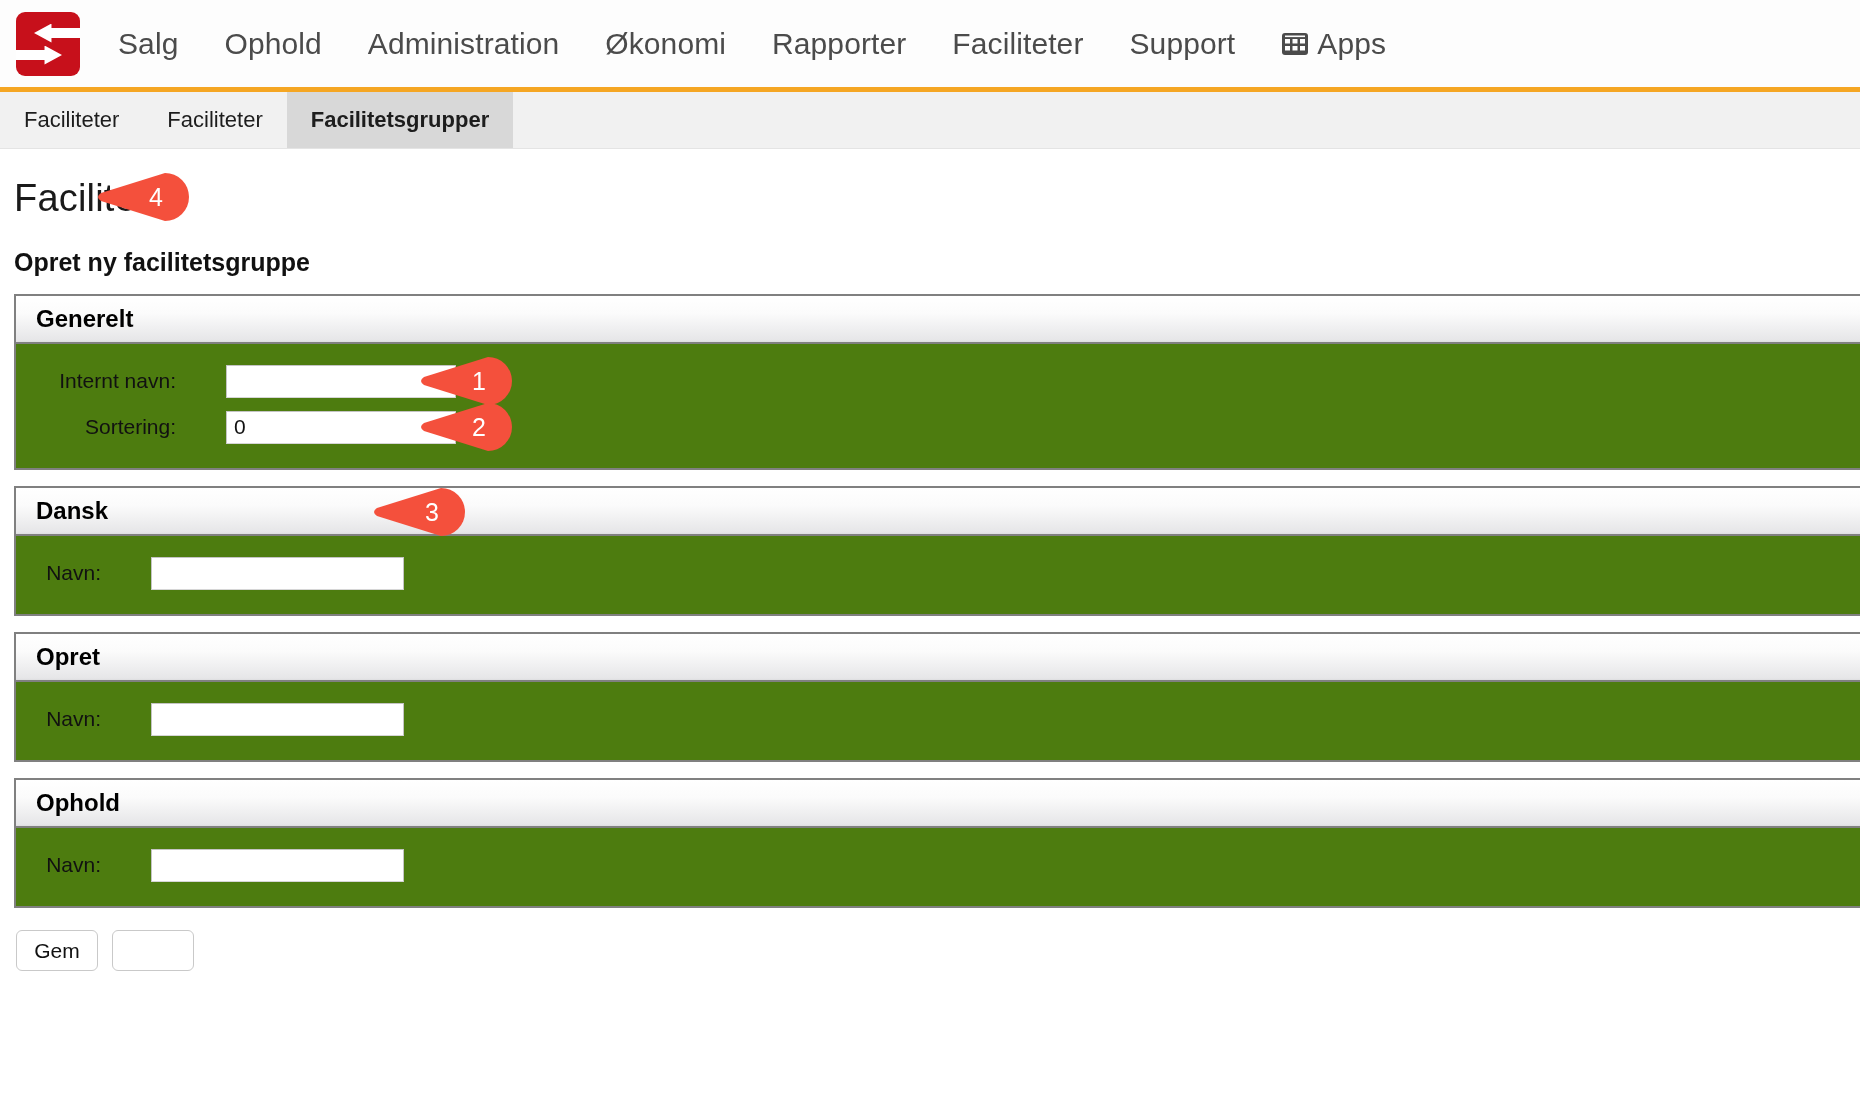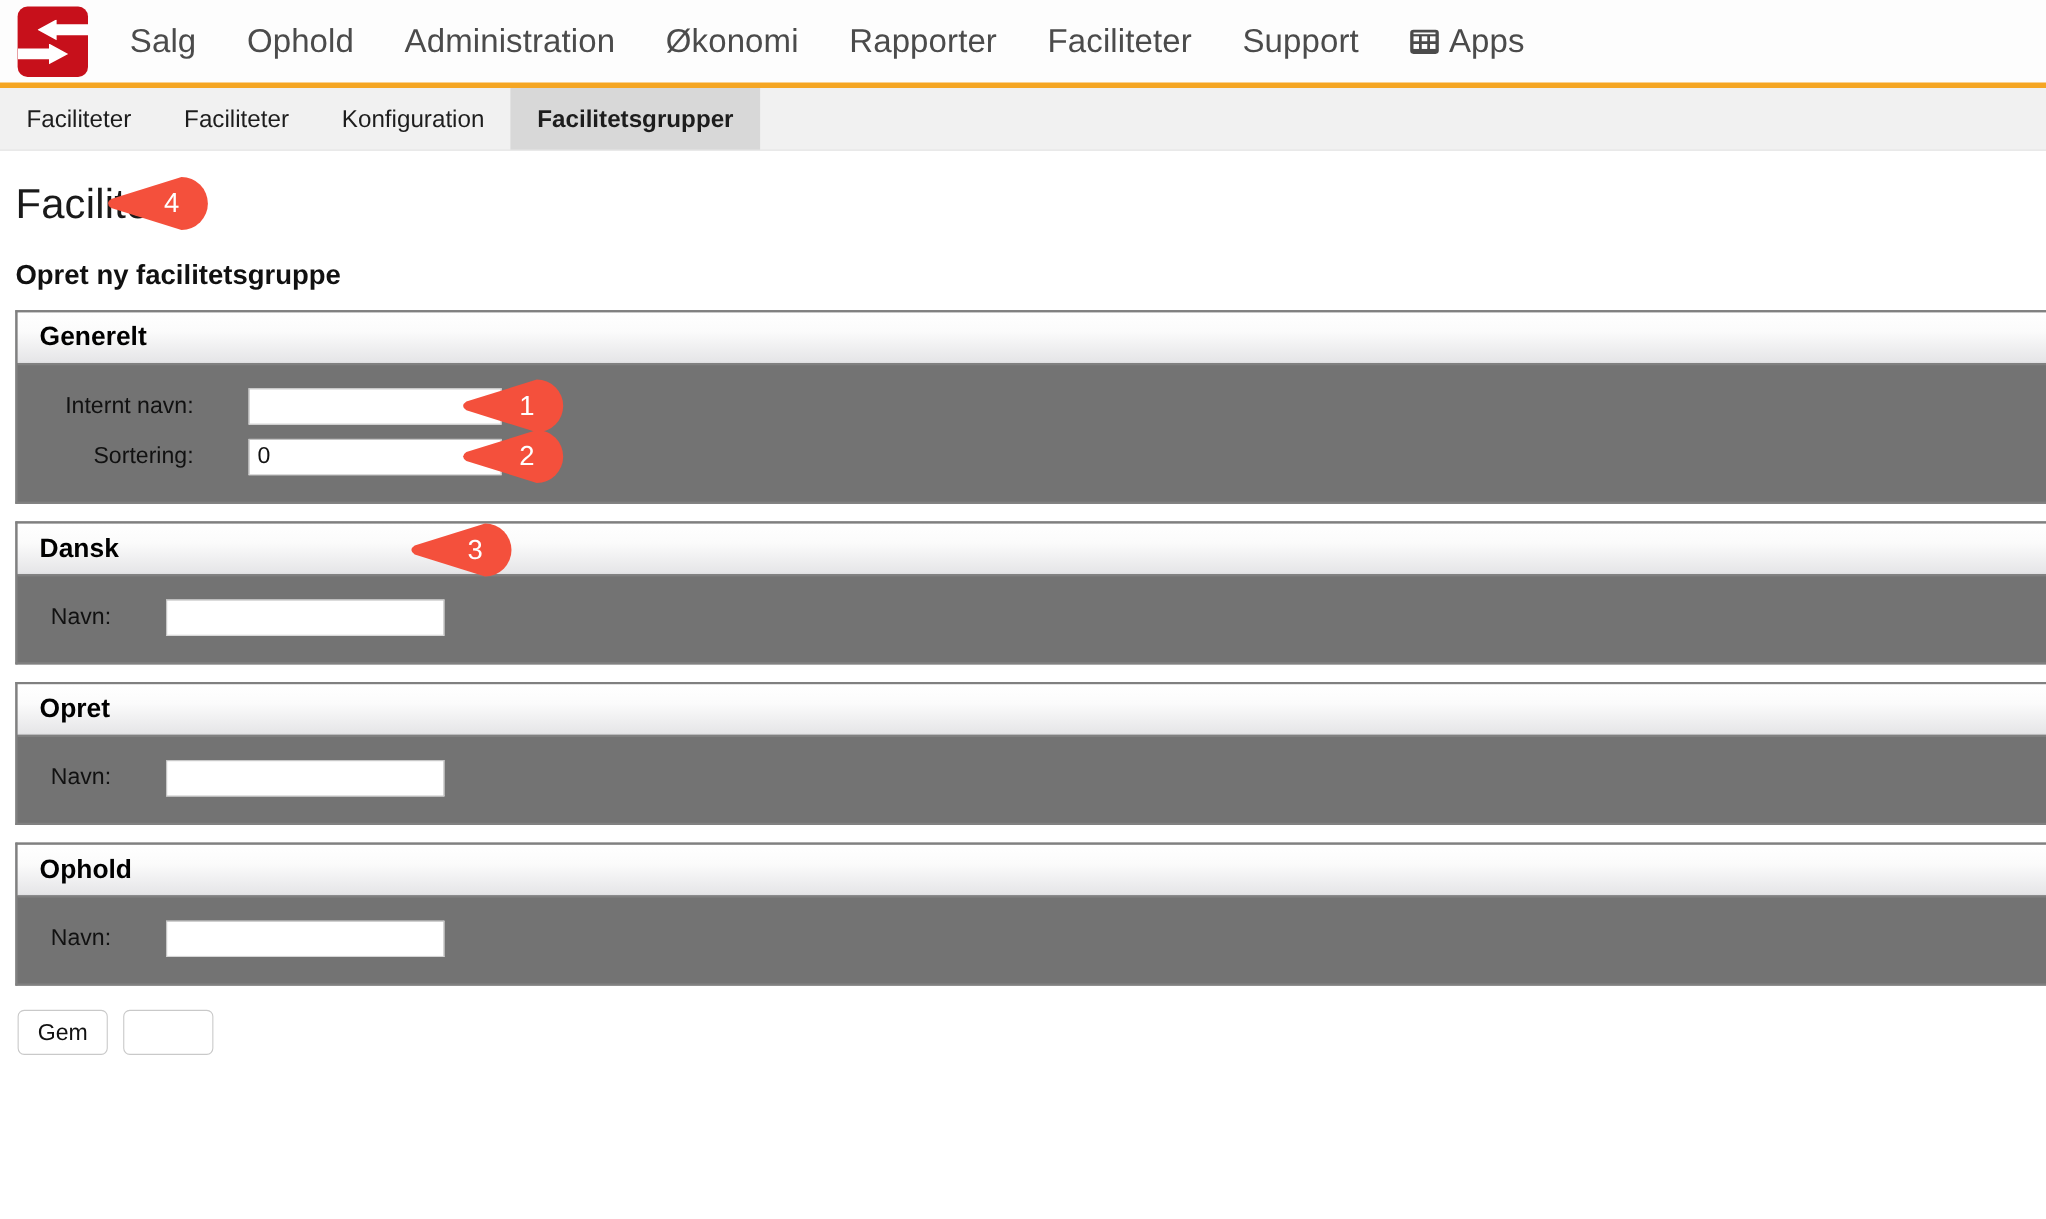--- a/index.html
+++ b/index.html
@@ -6,21 +6,21 @@
   html, body {
     margin: 0; padding: 0;
     width: 1860px; height: 1108px;
     background: #ffffff;
     font-family: "Liberation Sans", sans-serif;
     overflow: hidden;
   }
 
   
   #topnav {
-    height: 80px;
+    height: 92px;
     background: #fdfdfd;
     display: flex;
     align-items: center;
     padding-left: 16px;
     border-bottom: 5px solid #F5A623;
     position: relative;
   }
   #logo {
     width: 64px; height: 64px;
     background: #C7101B;
@@ -101,21 +101,21 @@
     font-size: 25px;
     font-weight: bold;
     color: #111111;
     margin: 28px 0 17px 0;
   }
 
   
   .panel {
     border: 2px solid #808080;
     border-right: none;
-    background: #737373;
+    background: #4d7c0f;
     margin-bottom: 16px;
     margin-right: -14px;
     position: relative;
   }
   .panel-header {
     height: 48px;
     background: linear-gradient(to bottom, #ffffff 0%, #fbfbfb 38%, #e6e6e8 96%, #dedee0 100%);
     border-bottom: 2px solid #808080;
     display: flex;
     align-items: center;
@@ -229,21 +229,20 @@
         <rect x="4" y="5.5" width="20" height="1.6" fill="#fdfdfd"></rect>
       </svg>
     </span>
     <span>Apps</span>
   </div>
 </div>
 
 <div id="tabbar">
   <div class="tab">Faciliteter</div>
   <div class="tab">Faciliteter</div>
-  <div class="tab">Konfiguration</div>
   <div class="tab active">Facilitetsgrupper</div>
 </div>
 
 <div id="content">
 
   <h1 id="page-title">Faciliteter</h1>
   <h2 id="page-subtitle">Opret ny facilitetsgruppe</h2>
 
   <div class="panel">
     <div class="panel-header">

